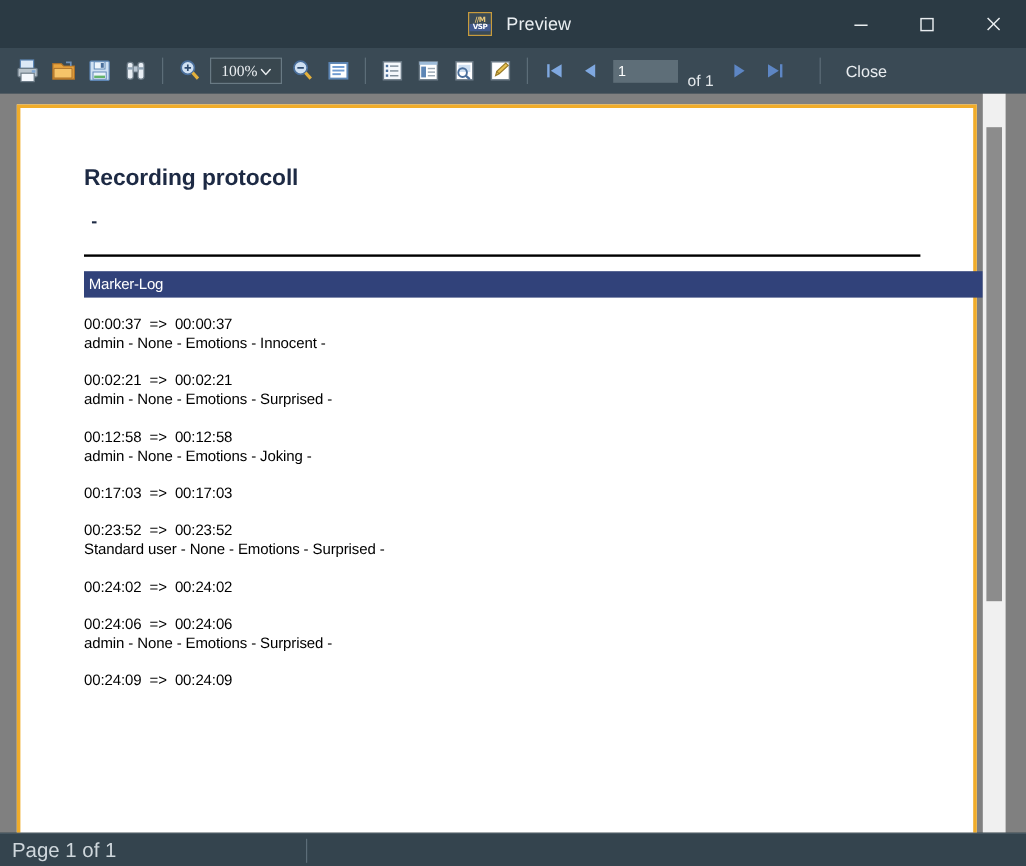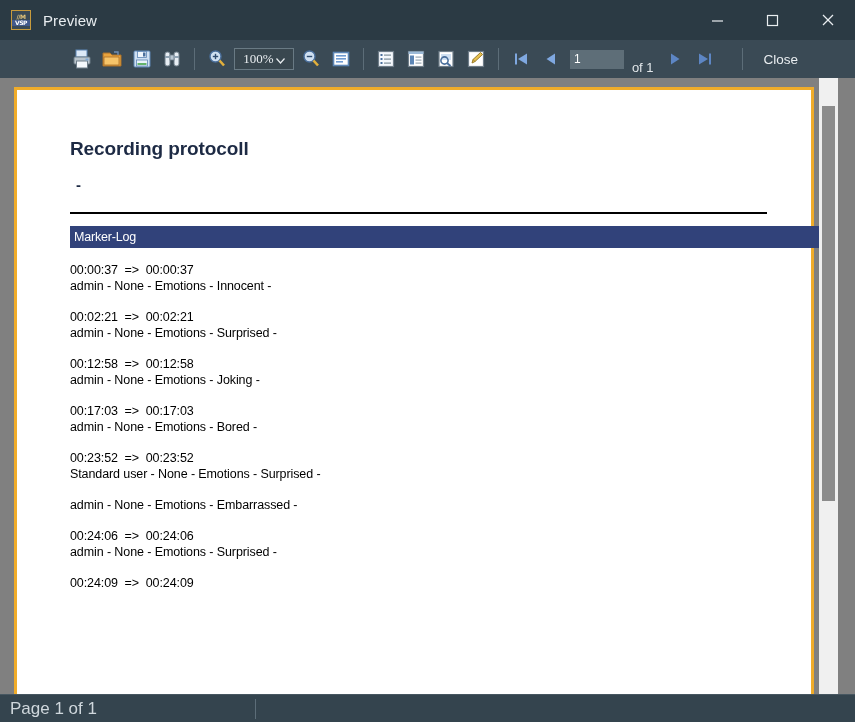--- a/index.html
+++ b/index.html
@@ -24,20 +24,21 @@
   }
 
   
   .titlebar {
     height: 40px;
     flex: 0 0 40px;
     background: #2b3a44;
     display: flex;
     align-items: center;
     position: relative;
+    justify-content: center;
   }
   .app-icon {
     width: 20px;
     height: 20px;
     margin-left: 11px;
     border: 1px solid #c89b3c;
     background: #3a4a55;
     box-sizing: border-box;
     display: flex;
     flex-direction: column;
@@ -85,23 +86,22 @@
   }
   .win-btn svg { display: block; }
 
   
   .toolbar {
     height: 38px;
     flex: 0 0 38px;
     background: #3a4a55;
     display: flex;
     align-items: center;
-    padding-left: 24px;
-    box-sizing: border-box;
-    justify-content: center;
+    padding-left: 8px;
+    box-sizing: border-box;
   }
   .tb-btn {
     width: 30px;
     height: 30px;
     display: flex;
     align-items: center;
     justify-content: center;
     flex: 0 0 auto;
   }
   .sep {
@@ -480,28 +480,27 @@
             <div class="log-detail">admin - None - Emotions - Surprised -</div>
           </div>
           <div class="log-entry">
             <div class="log-time">00:12:58  =&gt;  00:12:58</div>
             <div class="log-detail">admin - None - Emotions - Joking -</div>
           </div>
           <div class="log-entry">
           </div>
           <div class="log-entry">
             <div class="log-time">00:17:03  =&gt;  00:17:03</div>
-            <div class="log-detail">admin - None - Emotions - Bored -</div>
           </div>
           <div class="log-entry">
             <div class="log-time">00:23:52  =&gt;  00:23:52</div>
             <div class="log-detail">Standard user - None - Emotions - Surprised -</div>
           </div>
           <div class="log-entry">
-            <div class="log-detail">admin - None - Emotions - Embarrassed -</div>
+            <div class="log-time">00:24:02  =&gt;  00:24:02</div>
           </div>
           <div class="log-entry">
             <div class="log-time">00:24:06  =&gt;  00:24:06</div>
             <div class="log-detail">admin - None - Emotions - Surprised -</div>
           </div>
           <div class="log-entry">
             <div class="log-time">00:24:09  =&gt;  00:24:09</div>
 
           </div>
         </div>

